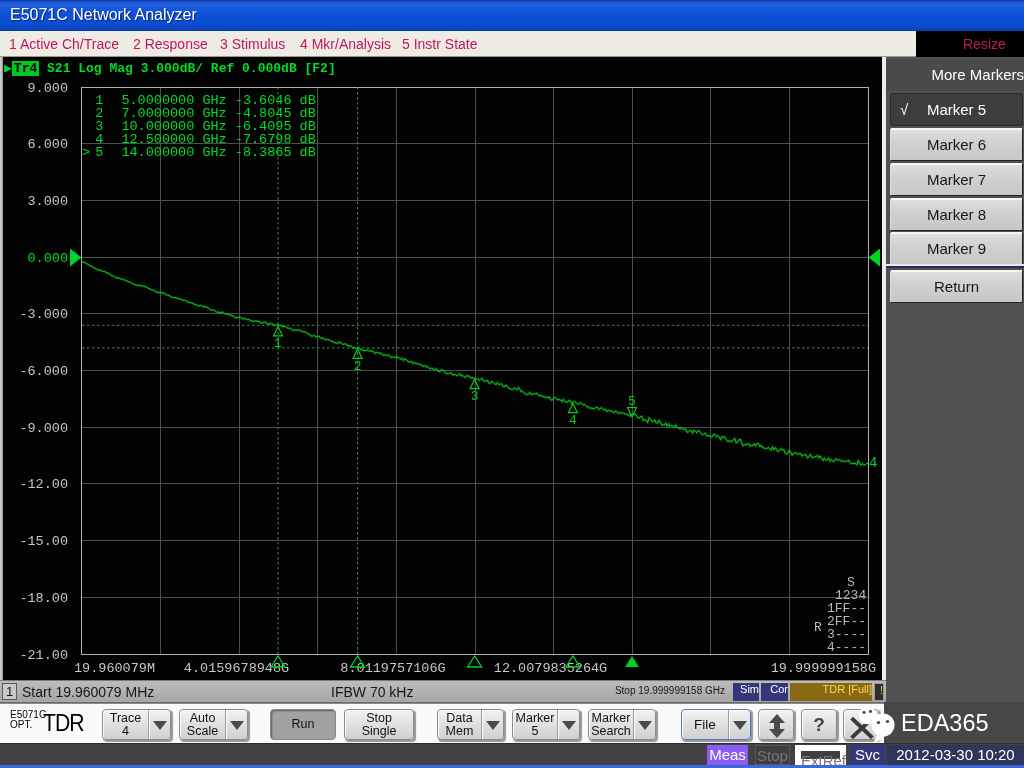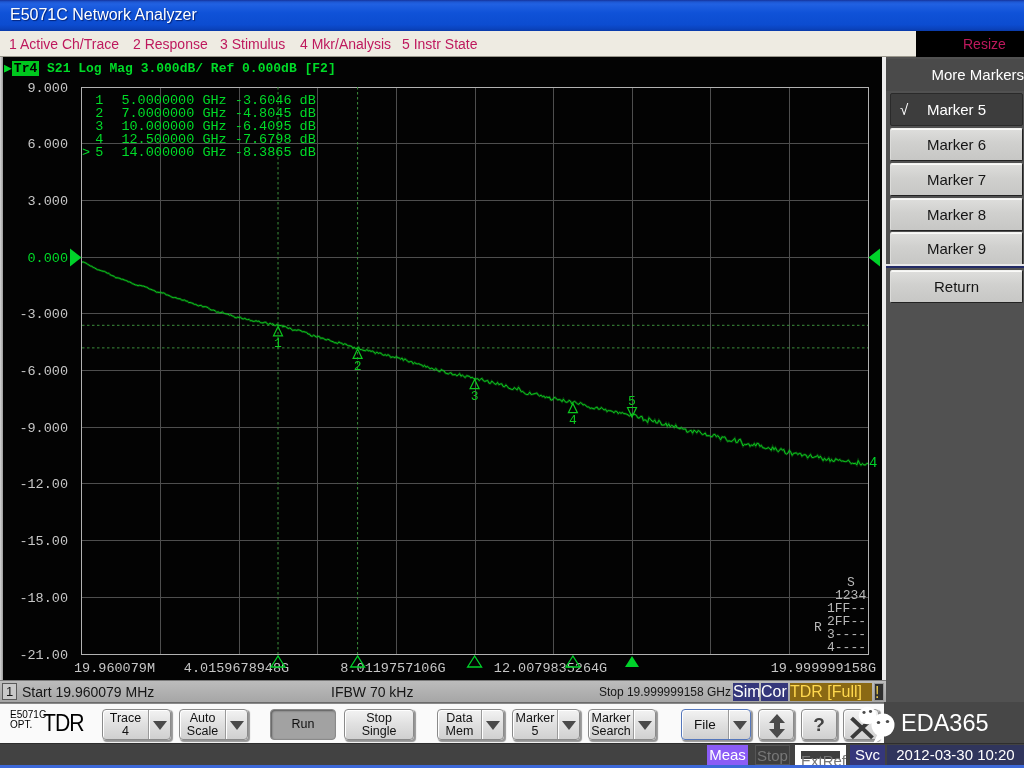--- a/index.html
+++ b/index.html
@@ -19,21 +19,21 @@
 #side{left:882px;top:57px;width:142px;height:646px;background:#515151}
 #sideStrip{left:882px;top:57px;width:4px;height:646px;background:#ececec}
 #mmhdr{left:886px;top:59px;width:138px;height:32px;background:#4a4a4a;color:#fff;font-size:15px;text-align:right;line-height:32px}
 .sbtn{left:890px;width:133px;height:33px;font-size:15px;text-align:center;line-height:31px;border:1px solid #222;border-radius:2px}
 .sbtn.lit{background:linear-gradient(to bottom,#dededc 0%,#d0d0ce 45%,#c7c7c5 100%);color:#151515;border-top-color:#f2f2f0;border-left-color:#dcdcda;box-shadow:inset 0 1px 0 #fafaf8}
 .sbtn.drk{background:#3d3d3d;color:#fff;border-color:#2a2a2a}
 #sep9{left:886px;top:264px;width:138px;height:4px;background:#e8e8e8;border-bottom:2px solid #222a66}
 
 #stat{left:0;top:680px;width:886px;height:23px;background:linear-gradient(to bottom,#bcbcbc,#a6a6a6);border-top:1px solid #7a7a7a;border-bottom:1px solid #6a6a6a;font-size:14px;color:#161616}
 #stat .b1{position:absolute;left:2px;top:2px;width:15px;height:17px;background:#c9c9c9;border:1px solid #5a5a5a;text-align:center;line-height:16px;font-size:13px}
-.sbox{position:absolute;top:2px;height:18px;font-size:16px;text-align:left;color:#fff}
+.sbox{position:absolute;top:2px;height:18px;font-size:11px;text-align:right;color:#fff}
 
 #tool{left:0;top:703px;width:886px;height:40px;background:#fafafa;border-top:1px solid #8a8a8a}
 .tbtn{position:absolute;top:5px;height:31px;background:linear-gradient(to bottom,#f3f3f3 0%,#e0e0e0 50%,#d0d0d0 100%);border:1px solid #8a8a8a;border-radius:4px;box-shadow:inset 1px 1px 0 #fff,1.5px 1.5px 1px rgba(0,0,0,.4);font-size:12.5px;color:#111;text-align:center}
 .tbtn .lines{position:absolute;left:0;top:0;bottom:0;display:flex;flex-direction:column;justify-content:center;line-height:13px;width:100%}
 .tbtn.arrow .lines{width:calc(100% - 22px)}
 .tbtn .arr{position:absolute;right:0;top:0;width:22px;height:100%;border-left:1px solid #9a9a9a;box-shadow:inset 1px 0 0 #fff}
 .tbtn .arr:after{content:"";position:absolute;left:4px;top:11px;border:7px solid transparent;border-top:9px solid #4a4a4a}
 #wm{left:884px;top:702px;width:140px;height:41px;background:#474747}
 #wm span{position:absolute;left:17px;top:8px;color:#fff;font-size:23.5px;letter-spacing:0}
 
@@ -149,21 +149,21 @@
 <div class="abs sbtn lit" style="top:128px">Marker 6</div>
 <div class="abs sbtn lit" style="top:163px">Marker 7</div>
 <div class="abs sbtn lit" style="top:198px">Marker 8</div>
 <div class="abs sbtn lit" style="top:232px">Marker 9</div>
 <div class="abs" id="sep9"></div>
 <div class="abs sbtn lit" style="top:270px">Return</div>
 <div class="abs" id="stat">
  <div class="b1">1</div>
  <span style="position:absolute;left:22px;top:3px">Start 19.960079 MHz</span>
  <span style="position:absolute;left:331px;top:3px">IFBW 70 kHz</span>
- <span style="position:absolute;right:155px;top:4px;font-size:12px">Stop 19.999999158 GHz</span>
+ <span style="position:absolute;right:161px;top:4px;font-size:10px">Stop 19.999999158 GHz</span>
  <div class="sbox" style="left:733px;width:26px;background:#35377b">Sim</div>
  <div class="sbox" style="left:761px;width:27px;background:#35377b">Cor</div>
  <div class="sbox" style="left:790px;width:82px;background:#8a6914;color:#ffd84e">TDR [Full]</div>
  <div class="sbox" style="left:874px;width:10px;background:#2e2e2e;color:#e8c84a;border:1px solid #999">!</div>
 </div>
 <div class="abs" id="tool">
  <div style="position:absolute;left:10px;top:6px;font-weight:normal;font-size:10px;line-height:10px;color:#000">E5071C<br>OPT.</div>
  <div style="position:absolute;left:43px;top:8px;font-size:23px;line-height:23px;color:#000;letter-spacing:-1px;transform:scaleX(.92);transform-origin:left">TDR</div>
  <div class="tbtn arrow" style="left:102px;width:69px">
         <div class="lines">Trace<br>4</div>

